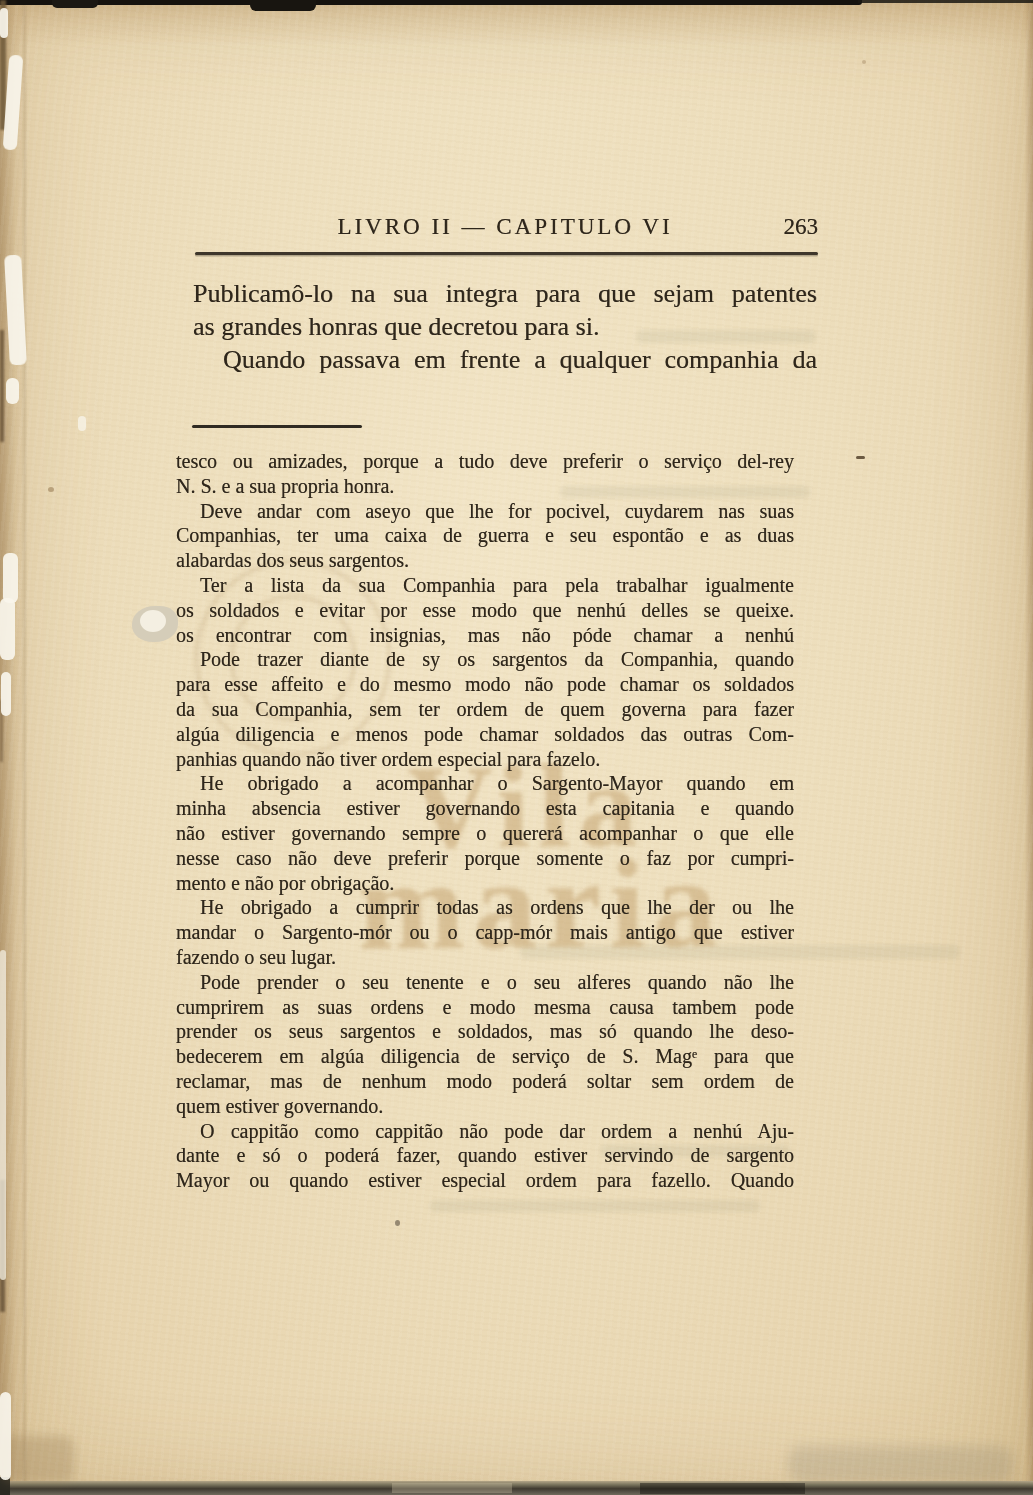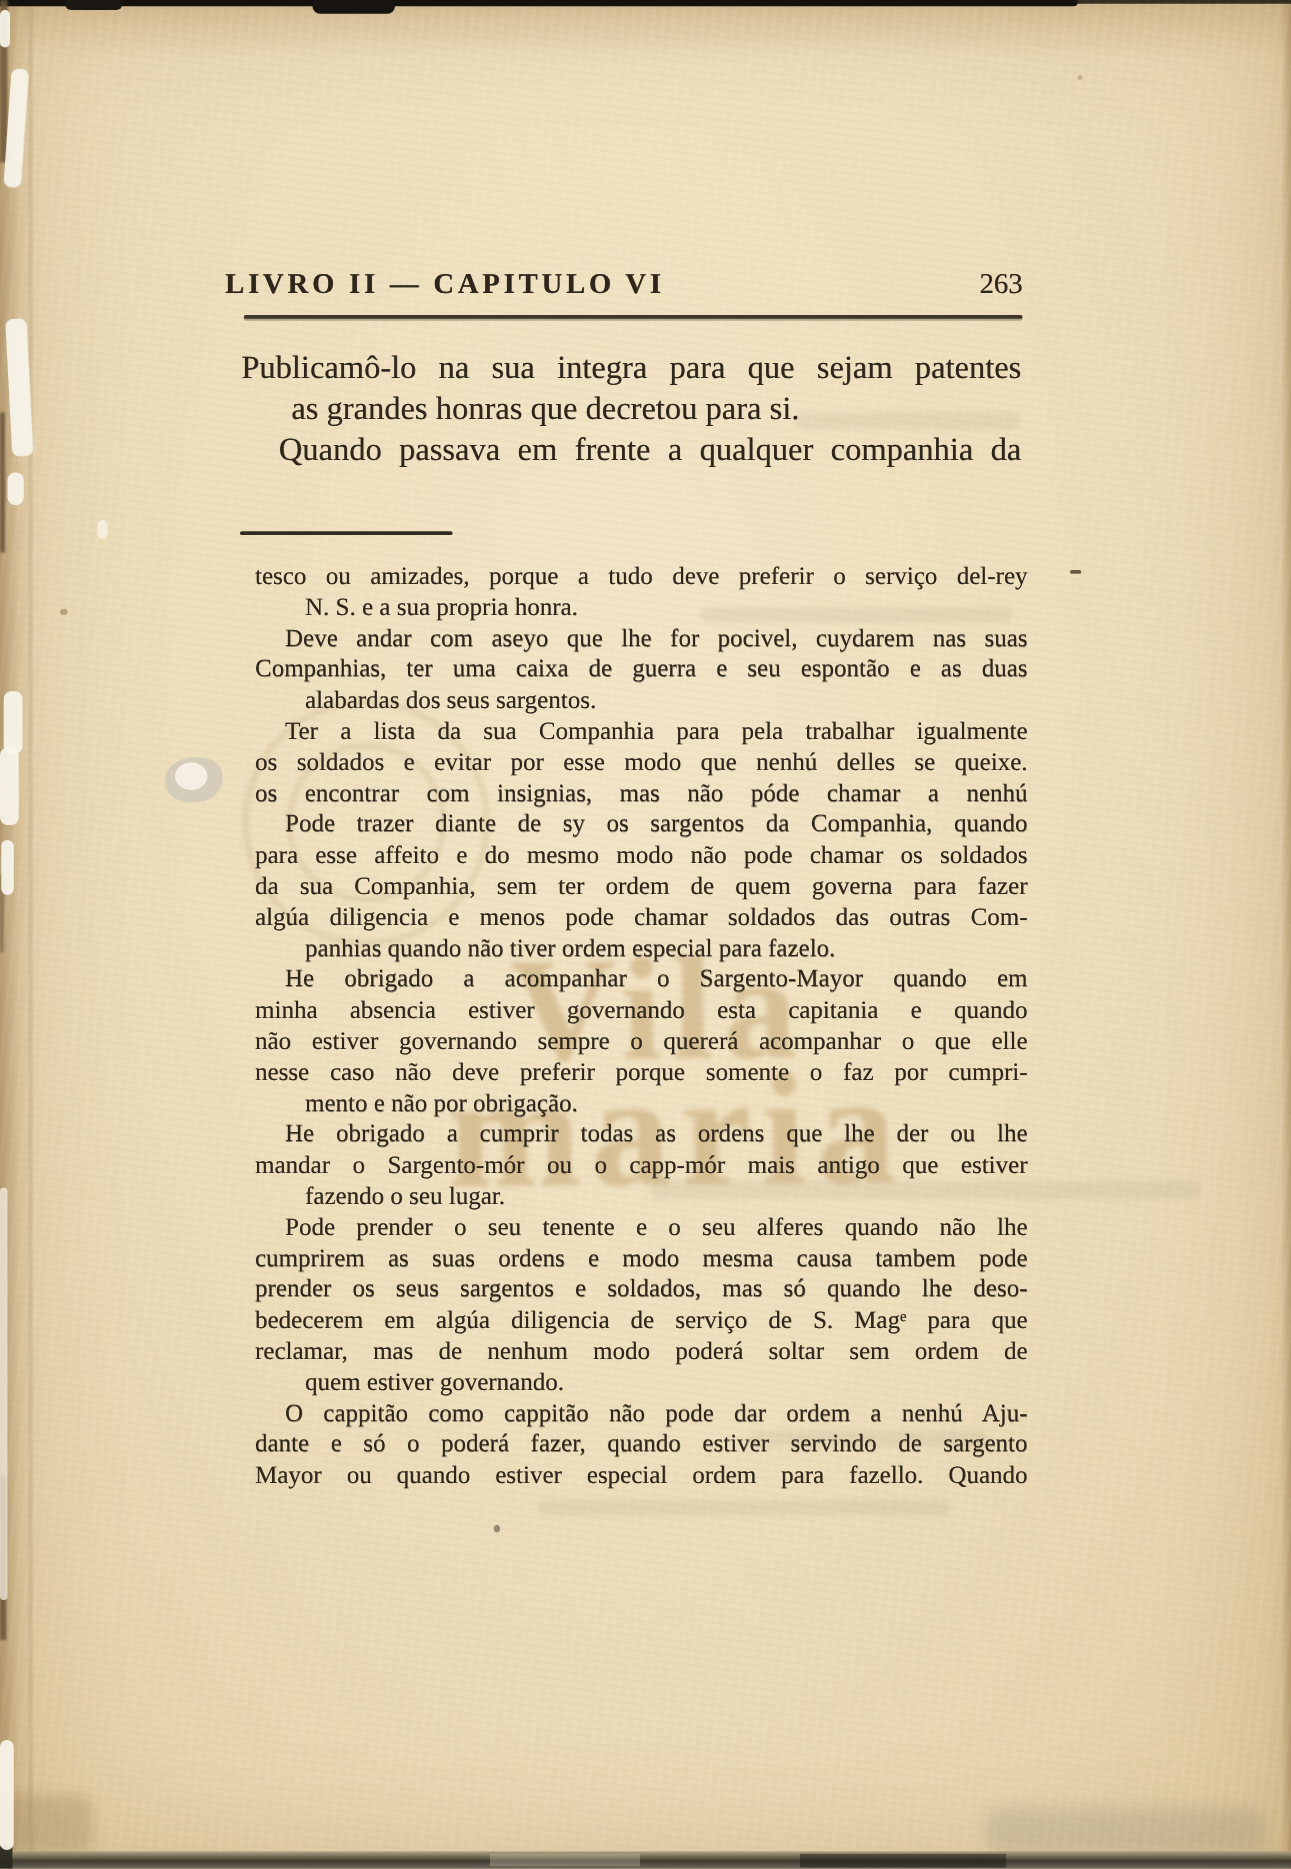--- a/index.html
+++ b/index.html
@@ -84,33 +84,33 @@
   .s4{left:862px;top:60px;width:4px;height:4px;background:rgba(140,110,70,0.35);border-radius:50%;}
 
   
   .wm{position:absolute;z-index:1;font-weight:bold;color:rgba(193,160,108,0.5);
       filter:blur(2px);line-height:1;letter-spacing:8px;transform:rotate(-0.5deg);pointer-events:none;}
   .wm1{left:408px;top:748px;font-size:118px;}
   .wm2{left:358px;top:840px;font-size:128px;}
 
   
   .printed{position:absolute;z-index:3;color:var(--ink,#2e261b);}
-  .header-title{top:214px;left:180px;width:626px;text-align:left;
-    font-size:23px;letter-spacing:3px;text-shadow:0.3px 0.3px 0 rgba(46,38,27,0.6);font-weight:bold;}
+  .header-title{top:214px;left:192px;width:626px;text-align:center;
+    font-size:23px;letter-spacing:3px;text-shadow:0.3px 0.3px 0 rgba(46,38,27,0.6);}
   .page-number{top:214px;left:730px;width:88px;text-align:right;font-size:23px;
     text-shadow:0.3px 0.3px 0 rgba(46,38,27,0.6);}
   .header-rule{top:252px;left:195px;width:623px;height:3px;background:var(--rule,#3e362b);
     border-radius:2px;box-shadow:0 1.5px 0 rgba(66,56,42,0.35);}
   .maintext{top:277px;left:193px;width:624px;font-size:26px;line-height:33px;
     text-shadow:0.3px 0.3px 0 rgba(46,38,27,0.55);}
   .footnote-rule{top:425px;left:192px;width:170px;height:3px;background:#2f2a22;border-radius:2px;}
-  .footnote{top:449px;left:204px;width:618px;font-size:20px;line-height:24.8px;
+  .footnote{top:449px;left:176px;width:618px;font-size:20px;line-height:24.8px;
     text-shadow:0.25px 0.25px 0 rgba(46,38,27,0.55);}
   .tline{text-align:justify;text-align-last:justify;white-space:nowrap;}
-  .tline.lastline{text-align-last:left;margin-left:40px;}
+  .tline.lastline{text-align-last:left;}
   .maintext .tline.indent{text-indent:30px;}
   .footnote .tline.indent{text-indent:24px;}
 </style>
 </head>
 <body>
 
 <div class="scan">
   <div class="topband"></div>
   <div class="left-edge"></div>
   <div class="left-crease"></div>

